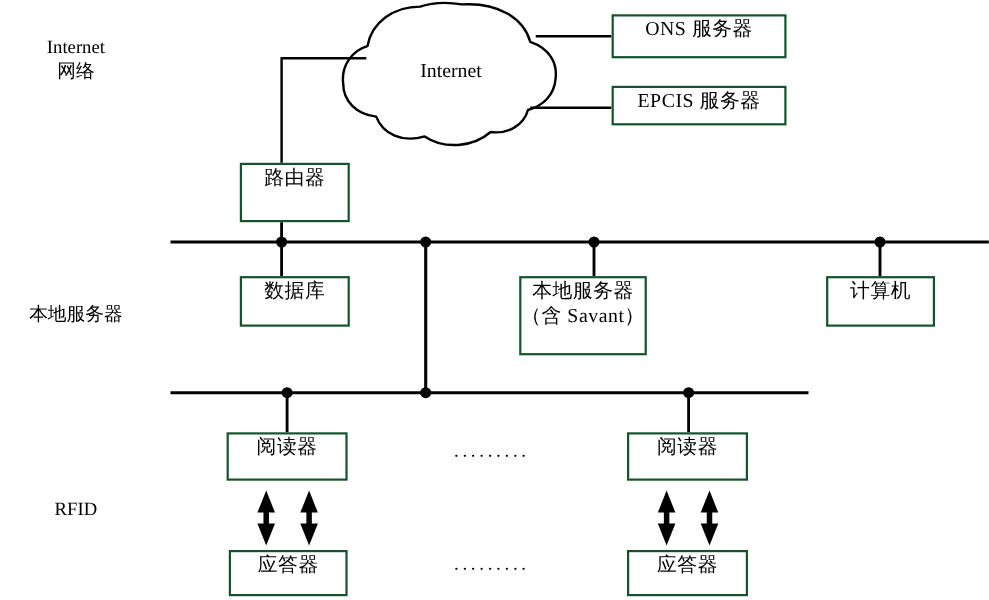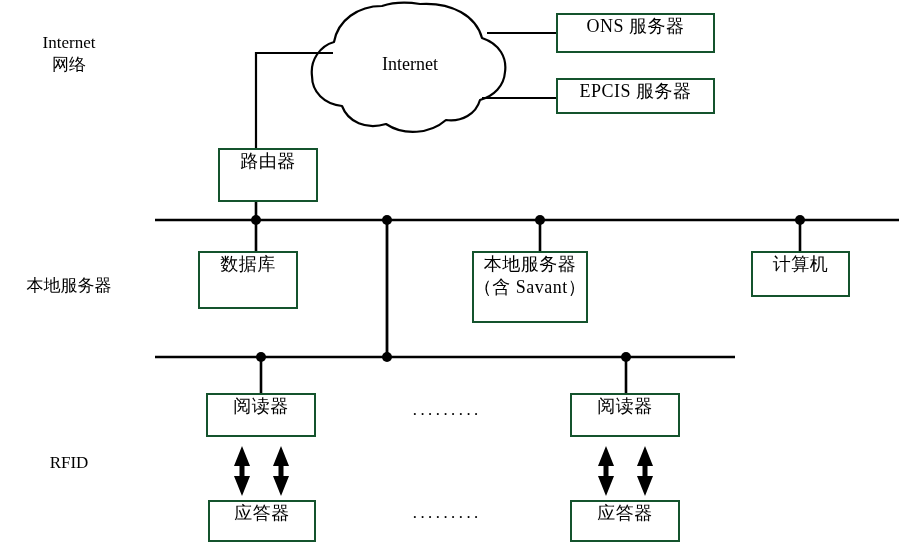--- a/index.html
+++ b/index.html
@@ -139,21 +139,21 @@
   </div>
 
   <div class="nodebox" style="left:556px;top:78px;width:159px;height:36px;">
     <span class="boxlabel">EPCIS 服务器</span>
   </div>
 
   <div class="nodebox" style="left:206px;top:148px;width:100px;height:54px;margin-left:12px;">
     <span class="boxlabel">路由器</span>
   </div>
 
-  <div class="nodebox" style="left:198px;top:251px;width:100px;height:58px;">
+  <div class="nodebox" style="left:218px;top:251px;width:100px;height:46px;">
     <span class="boxlabel">数据库</span>
   </div>
 
   <div class="nodebox" style="left:472px;top:251px;width:116px;height:72px;">
     <span class="boxlabel">本地服务器</span>
     <span class="boxlabel">（含 Savant）</span>
   </div>
 
   <div class="nodebox" style="left:751px;top:251px;width:99px;height:46px;">
     <span class="boxlabel">计算机</span>

